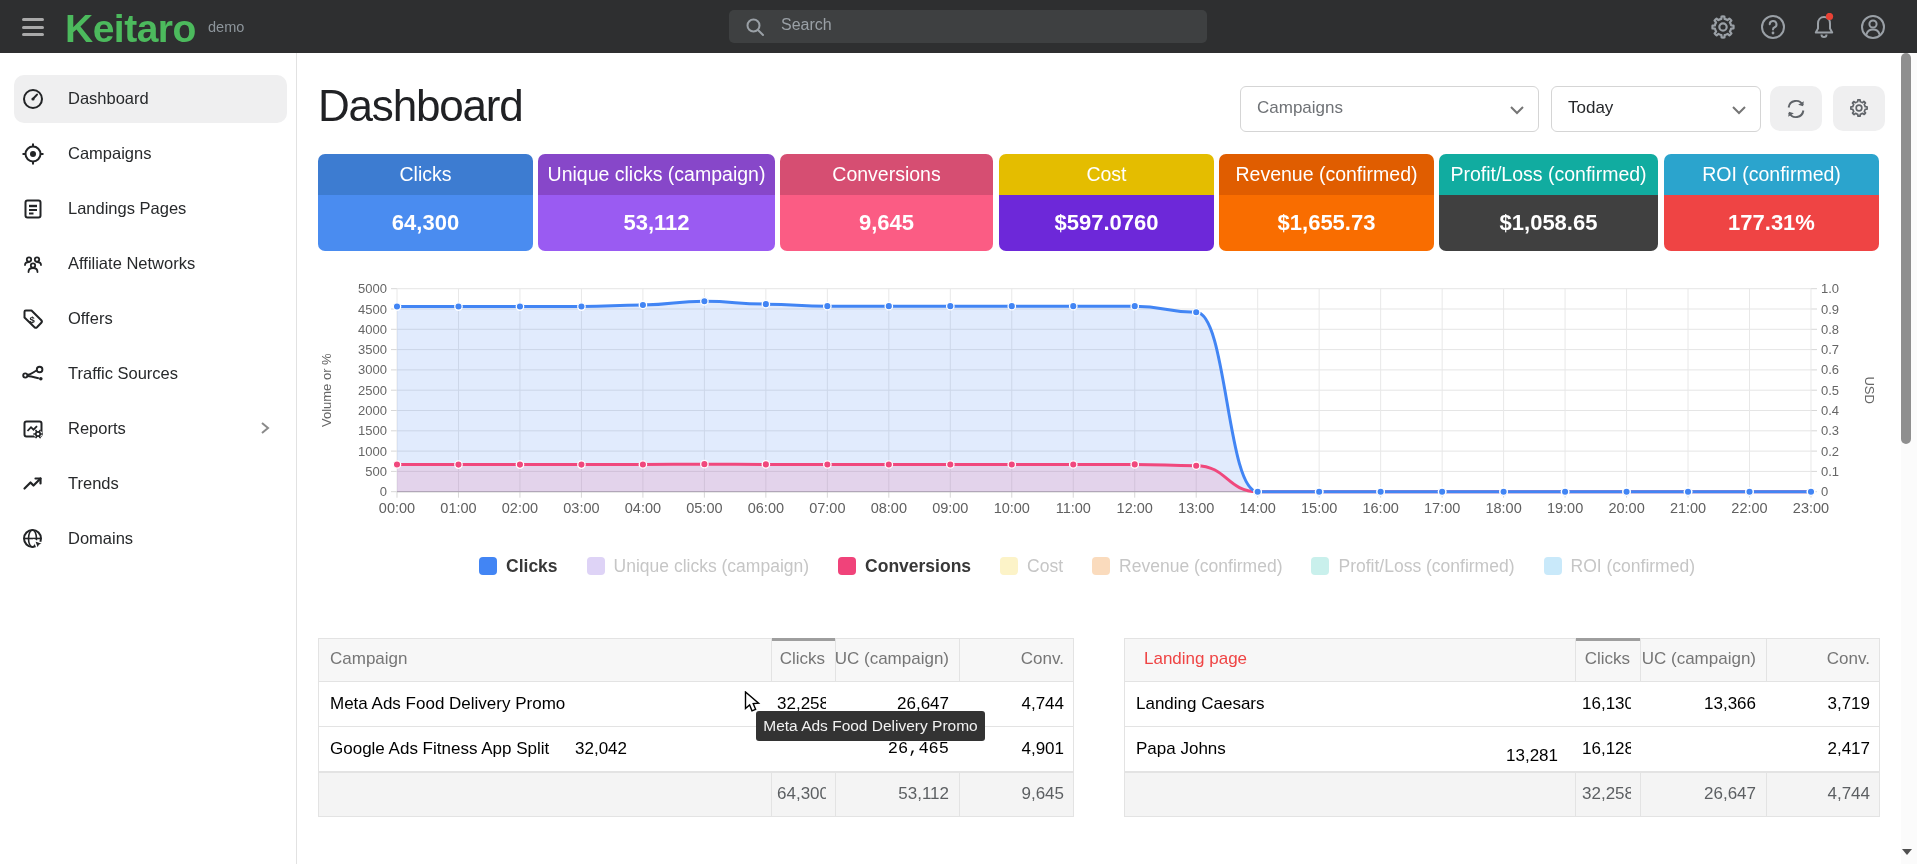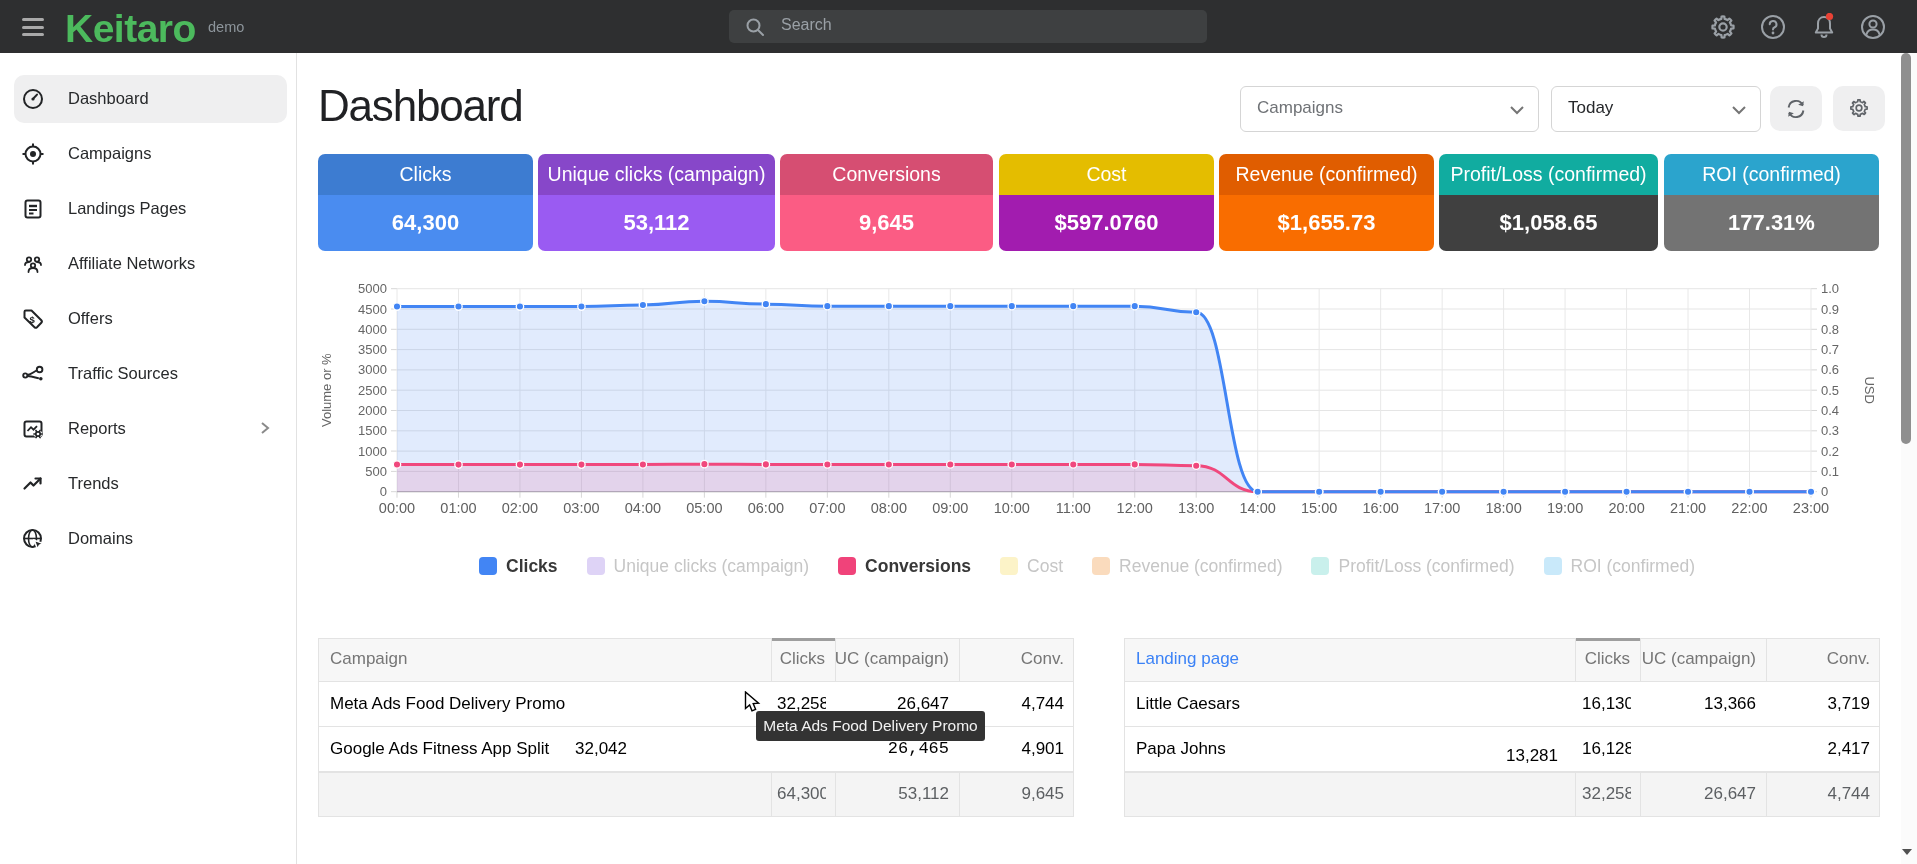--- a/index.html
+++ b/index.html
@@ -191,33 +191,33 @@
 <div class="card" style="left:538px;width:237px">
   <div class="hd" style="background:#8747c9">Unique clicks (campaign)</div>
   <div class="vl" style="background:#9a5bf2">53,112</div>
 </div>
 <div class="card" style="left:780px;width:213px">
   <div class="hd" style="background:#d64e72">Conversions</div>
   <div class="vl" style="background:#fb5c84">9,645</div>
 </div>
 <div class="card" style="left:999px;width:215px">
   <div class="hd" style="background:#e4bd00">Cost</div>
-  <div class="vl" style="background:#a21caf">$597.0760</div>
+  <div class="vl" style="background:#6d28d9">$597.0760</div>
 </div>
 <div class="card" style="left:1219px;width:215px">
   <div class="hd" style="background:#e05d00">Revenue (confirmed)</div>
   <div class="vl" style="background:#f96d00">$1,655.73</div>
 </div>
 <div class="card" style="left:1439px;width:219px">
   <div class="hd" style="background:#11aca0">Profit/Loss (confirmed)</div>
   <div class="vl" style="background:#404040">$1,058.65</div>
 </div>
 <div class="card" style="left:1664px;width:215px">
   <div class="hd" style="background:#2ba4cd">ROI (confirmed)</div>
-  <div class="vl" style="background:#737373">177.31%</div>
+  <div class="vl" style="background:#ef4444">177.31%</div>
 </div>
 
 <svg id="chart" class="abs" style="left:318px;top:262px" width="1566" height="260" viewBox="0 0 1566 260">
     <line x1="79" y1="26.7" x2="1492.9940000000001" y2="26.7" stroke="#e5e5e5" stroke-width="1"></line>
     <line x1="73" y1="26.7" x2="79" y2="26.7" stroke="#d7d7d7" stroke-width="1"></line>
     <line x1="1492.9940000000001" y1="26.7" x2="1498.9940000000001" y2="26.7" stroke="#d7d7d7" stroke-width="1"></line>
     <line x1="79" y1="47" x2="1492.9940000000001" y2="47" stroke="#e5e5e5" stroke-width="1"></line>
     <line x1="73" y1="47" x2="79" y2="47" stroke="#d7d7d7" stroke-width="1"></line>
     <line x1="1492.9940000000001" y1="47" x2="1498.9940000000001" y2="47" stroke="#d7d7d7" stroke-width="1"></line>
     <line x1="79" y1="67.3" x2="1492.9940000000001" y2="67.3" stroke="#e5e5e5" stroke-width="1"></line>
@@ -456,26 +456,26 @@
     <div class="abs" style="left:453px;top:0;width:1px;height:44px;background:#e3e3e3;"></div>
     <div class="abs" style="left:453px;top:134px;width:1px;height:45px;background:#e3e3e3;"></div>
     <div class="abs" style="left:517px;top:0;width:1px;height:44px;background:#e3e3e3;"></div>
     <div class="abs" style="left:517px;top:134px;width:1px;height:45px;background:#e3e3e3;"></div>
     <div class="abs" style="left:641px;top:0;width:1px;height:44px;background:#e3e3e3;"></div>
     <div class="abs" style="left:641px;top:134px;width:1px;height:45px;background:#e3e3e3;"></div>
   </div>
 <div id="table-right" class="abs" style="left: 1124px; top: 638px; width: 757px; height: 178px; font-size: 17px;">
     <div class="abs" style="left:0;top:0;width:756px;height:44px;background:#f7f7f7;border:1px solid #e3e3e3;"></div>
     <div class="abs" style="left:451px;top:0;width:65px;height:3px;background:#9e9e9e;"></div>
-    <div class="abs" style="left:12px;top:11px;color:#3b82f6;white-space:nowrap;">Landing page</div>
+    <div class="abs" style="left:20px;top:11px;color:#ef4444;white-space:nowrap;">Landing page</div>
     <div class="abs" style="left:256px;top:11px;width:250px;text-align:right;white-space:nowrap;color:#767676;">Clicks</div>
     <div class="abs" style="left:382px;top:11px;width:250px;text-align:right;white-space:nowrap;color:#767676;">UC (campaign)</div>
     <div class="abs" style="left:496px;top:11px;width:250px;text-align:right;white-space:nowrap;color:#767676;">Conv.</div>
     <div class="abs" style="left:0;top:44px;width:756px;height:45px;border:1px solid #e3e3e3;border-top:none;"></div>
-    <div class="abs" style="left:12px;top:56px;white-space:nowrap;">Little Caesars</div>
+    <div class="abs" style="left:12px;top:56px;white-space:nowrap;">Landing Caesars</div>
     <div class="abs" style="left:256px;top:56px;width:254px;text-align:right;white-space:nowrap;">16,130</div>
     <div class="abs" style="left:382px;top:56px;width:250px;text-align:right;white-space:nowrap;">13,366</div>
     <div class="abs" style="left:496px;top:56px;width:250px;text-align:right;white-space:nowrap;">3,719</div>
     <div class="abs" style="left:506.5px;top:45px;width:11px;height:43px;background:#fff;"></div>
     <div class="abs" style="left:0;top:89px;width:756px;height:45px;border:1px solid #e3e3e3;border-top:none;"></div>
     <div class="abs" style="left:12px;top:101px;white-space:nowrap;">Papa Johns</div>
     <div class="abs" style="left:256px;top:101px;width:254px;text-align:right;white-space:nowrap;">16,128</div>
     <div class="abs" style="left:382px;top:108px;width:250px;text-align:left;white-space:nowrap;">13,281</div>
     <div class="abs" style="left:496px;top:101px;width:250px;text-align:right;white-space:nowrap;">2,417</div>
     <div class="abs" style="left:506.5px;top:90px;width:11px;height:43px;background:#fff;"></div>

